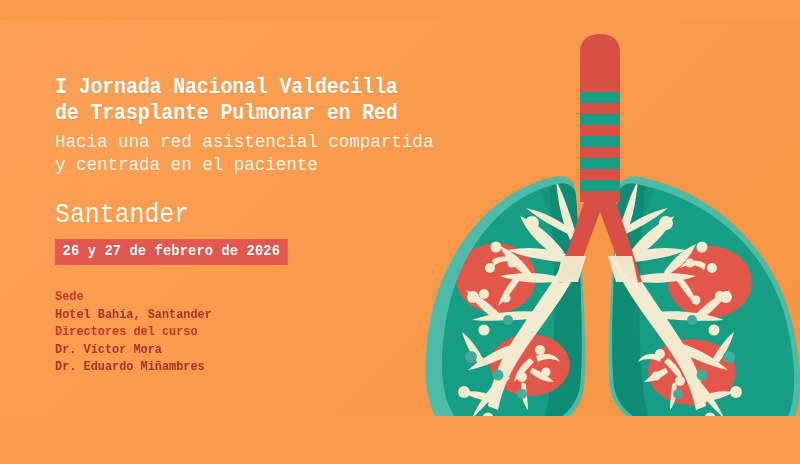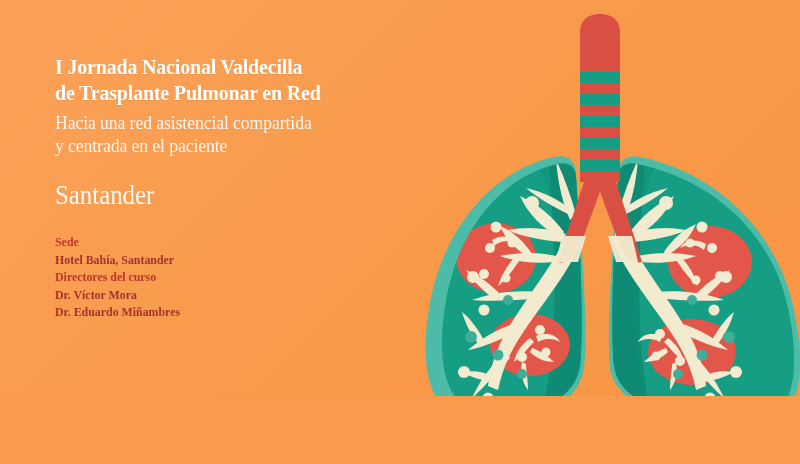--- a/index.html
+++ b/index.html
@@ -7,21 +7,22 @@
     margin: 0;
     padding: 0;
     background: #f89b4c;
   }
   .poster {
     position: relative;
     width: 800px;
     height: 396px;
     overflow: hidden;
     background: #f89b4c;
-    font-family: Liberation Serif, serif;
+    font-family: Liberation Mono, monospace;
+    margin-top: 20px;
   }
   .bg-wash {
     position: absolute;
     inset: 0;
     background: linear-gradient(135deg, #fba259 0%, #f89b4c 45%, #f89543 100%);
   }
   .art {
     position: absolute;
     top: 0;
     right: 0;
@@ -333,20 +334,21 @@
       <span class="title-line">de Trasplante Pulmonar en Red</span>
     </h1>
 
     <p class="subtitle">
       <span class="subtitle-line">Hacia una red asistencial compartida</span>
       <span class="subtitle-line">y centrada en el paciente</span>
     </p>
 
     <div class="city">Santander</div>
 
+    <div><span class="date-badge">26 y 27 de febrero de 2026</span></div>
 
     <div class="info">
       <span class="info-line accent">Sede</span>
       <span class="info-line">Hotel Bahía, Santander</span>
       <span class="info-line accent">Directores del curso</span>
       <span class="info-line">Dr. Víctor Mora</span>
       <span class="info-line">Dr. Eduardo Miñambres</span>
     </div>
 
   </div>

